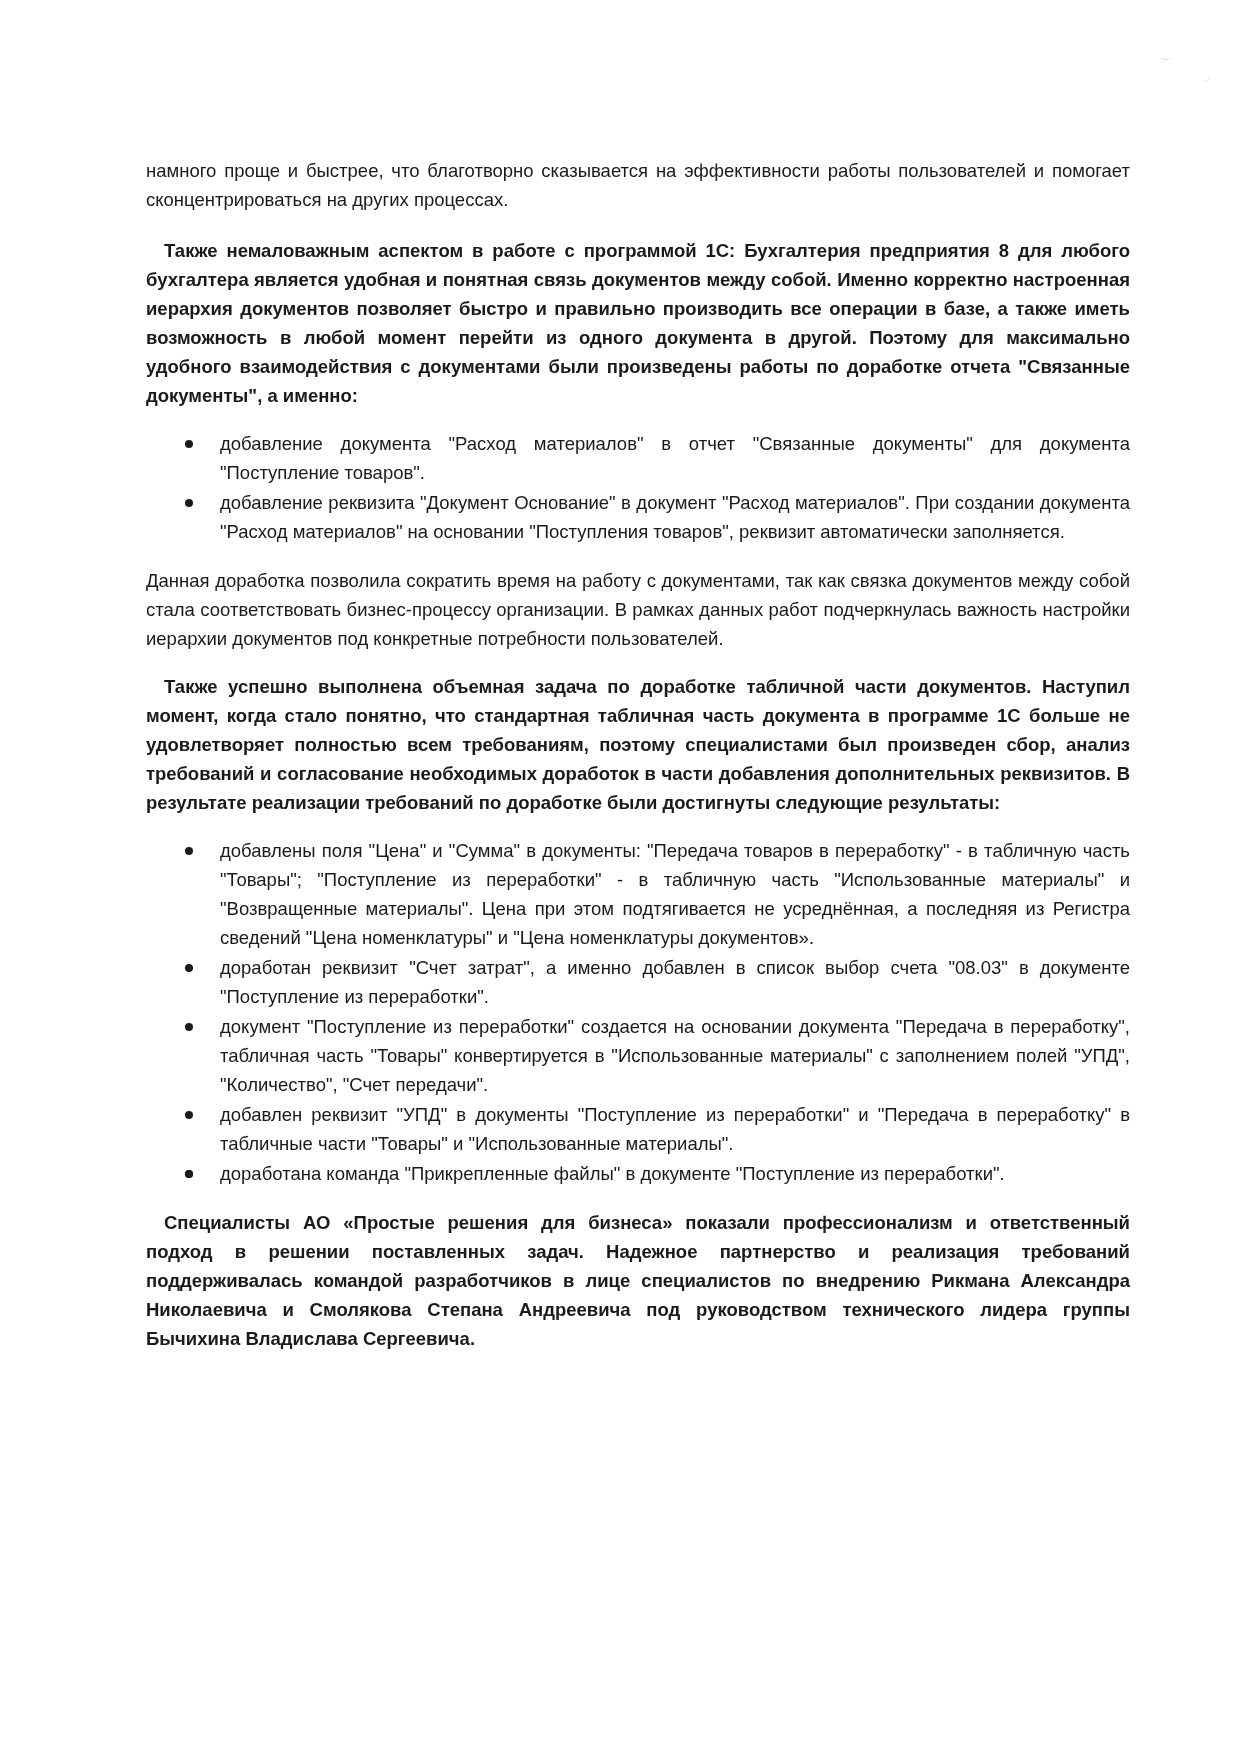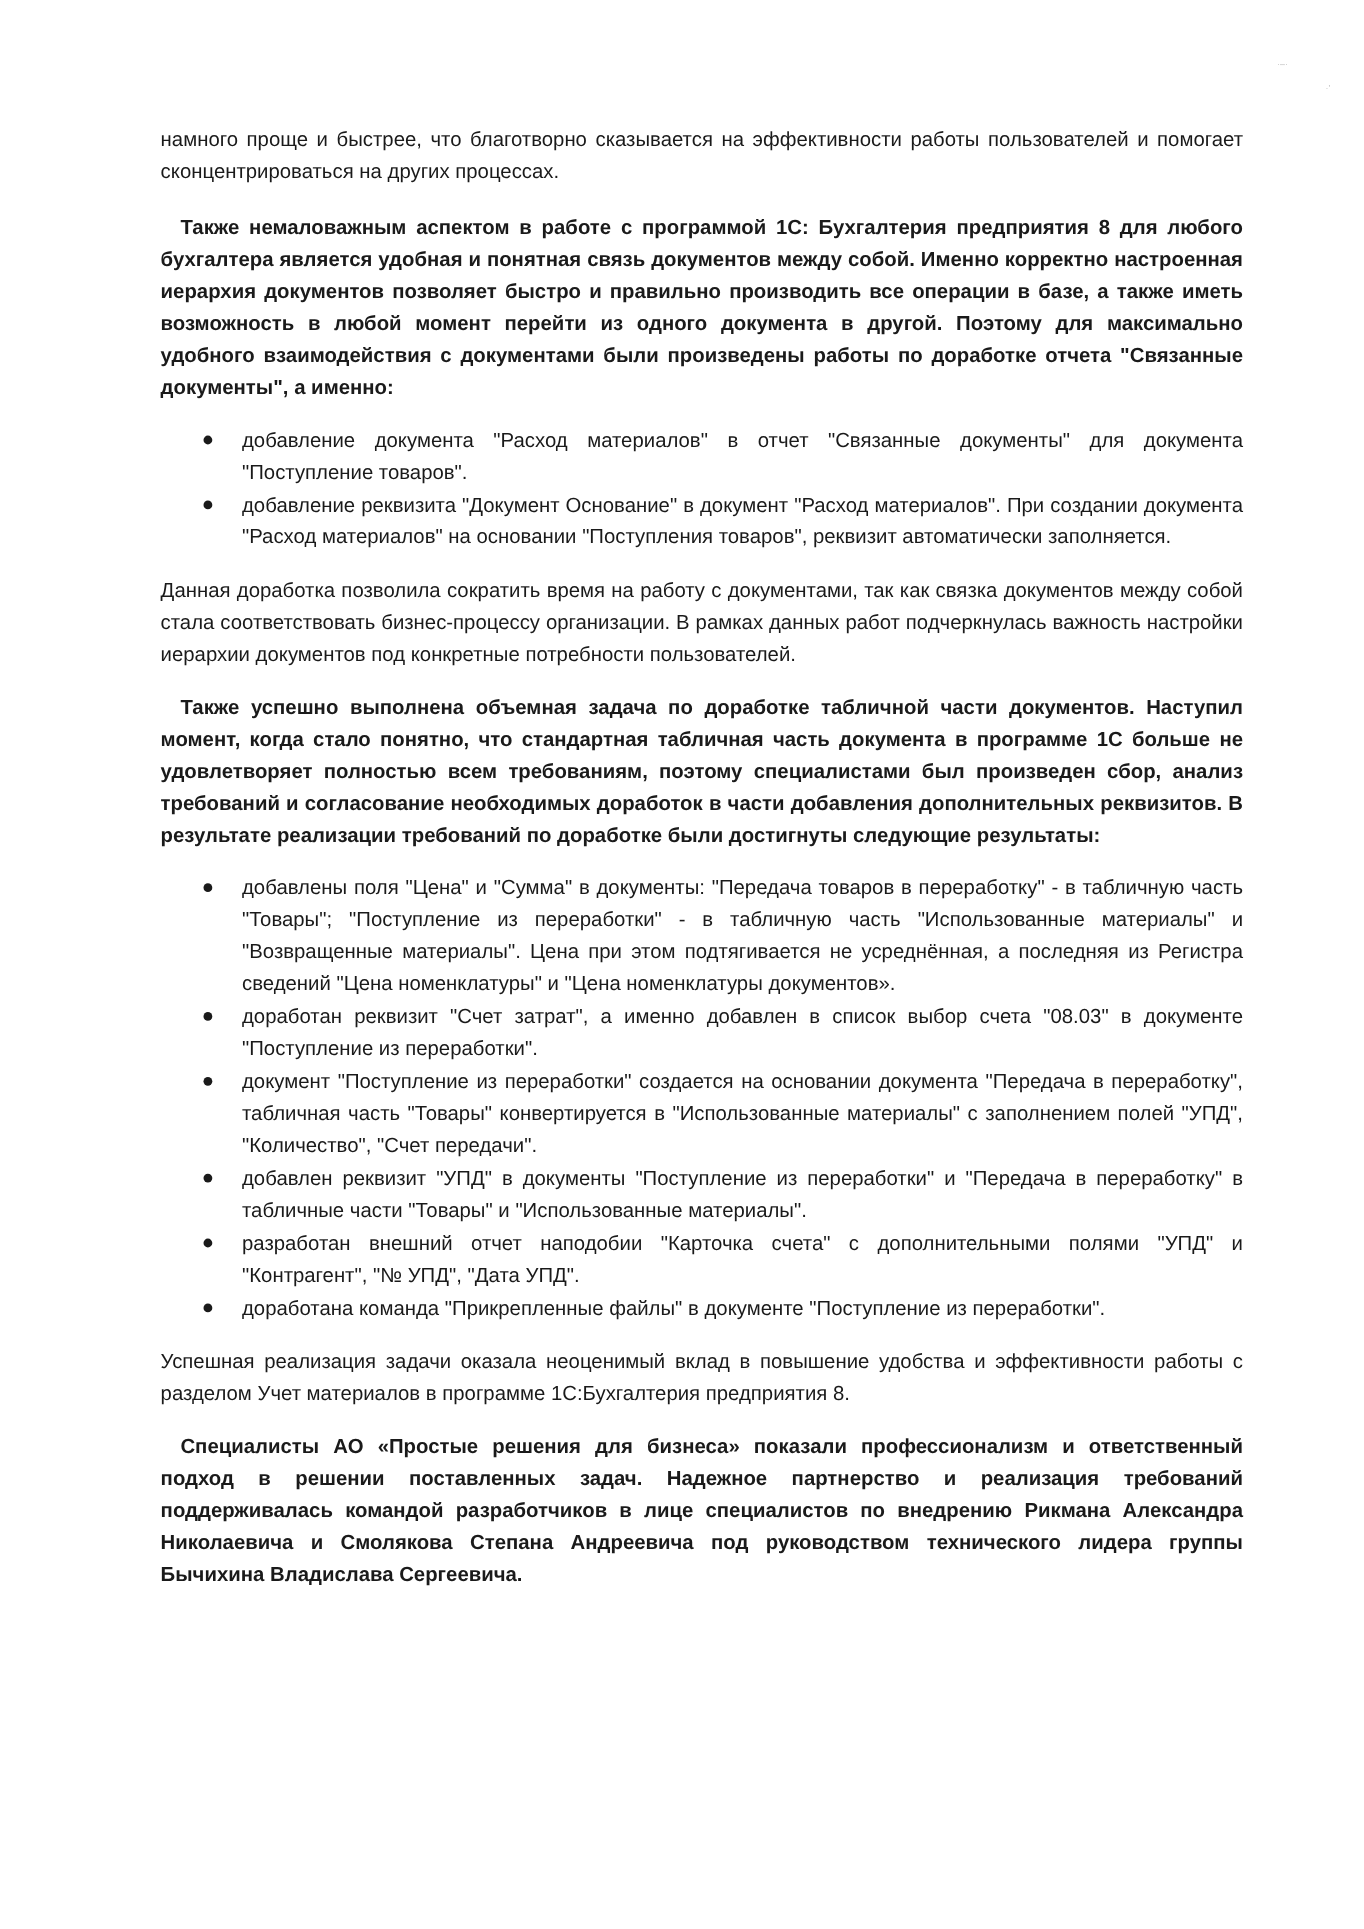--- a/index.html
+++ b/index.html
@@ -7,21 +7,21 @@
     width: 1240px; height: 1754px; position: relative; overflow: hidden;
     font-family: "Liberation Sans", "DejaVu Sans", sans-serif;
     color: #1a1a1a;
   }
   .page {
     position: absolute; left: 146px; top: 112px; width: 984px;
     font-size: 18.5px; line-height: 29px;
   }
   .para { margin: 0 0 19px 0; text-align: justify; text-align-last: left; }
   .para.indent { text-indent: 18px; font-weight: bold; }
-  .para.first { margin-bottom: 22px; }
+  .para.first { margin-bottom: 22px; margin-top: 44px; }
   ul.bullets { list-style: none; margin: 0 0 20px 0; padding: 0; }
   ul.bullets li {
     position: relative; padding-left: 74px; text-align: justify; text-align-last: left;
     margin: 0 0 1px 0;
   }
   ul.bullets li .bullet {
     position: absolute; left: 39px; top: 11px; width: 8px; height: 8px;
     border-radius: 50%; background: #1a1a1a;
   }
   .scan-mark { position: absolute; color: #bbbbbb; font-size: 8px; }
@@ -45,20 +45,19 @@
   </ul>
 
   <p class="para">Данная доработка позволила сократить время на работу с документами, так как связка документов между собой стала соответствовать бизнес-процессу организации. В рамках данных работ подчеркнулась важность настройки иерархии документов под конкретные потребности пользователей.</p>
   <p class="para indent">Также успешно выполнена объемная задача по доработке табличной части документов. Наступил момент, когда стало понятно, что стандартная табличная часть документа в программе 1С больше не удовлетворяет полностью всем требованиям, поэтому специалистами был произведен сбор, анализ требований и согласование необходимых доработок в части добавления дополнительных реквизитов. В результате реализации требований по доработке были достигнуты следующие результаты:</p>
 
   <ul class="bullets">
     <li><span class="bullet"></span><span>добавлены поля "Цена" и "Сумма" в документы: "Передача товаров в переработку" - в табличную часть "Товары"; "Поступление из переработки" - в табличную часть "Использованные материалы" и "Возвращенные материалы". Цена при этом подтягивается не усреднённая, а последняя из Регистра сведений "Цена номенклатуры" и "Цена номенклатуры документов».</span></li>
     <li><span class="bullet"></span><span>доработан реквизит "Счет затрат", а именно добавлен в список выбор счета "08.03" в документе "Поступление из переработки".</span></li>
     <li><span class="bullet"></span><span>документ "Поступление из переработки" создается на основании документа "Передача в переработку", табличная часть "Товары" конвертируется в "Использованные материалы" с заполнением полей "УПД", "Количество", "Счет передачи".</span></li>
     <li><span class="bullet"></span><span>добавлен реквизит "УПД" в документы "Поступление из переработки" и "Передача в переработку" в табличные части "Товары" и "Использованные материалы".</span></li>
-    <li><span class="bullet"></span><span>разработан внешний отчет наподобии "Карточка счета" с дополнительными полями "УПД" и "Контрагент", "№ УПД", "Дата УПД".</span></li>
+    <li><span class="bullet"></span></li>
     <li><span class="bullet"></span><span>доработана команда "Прикрепленные файлы" в документе "Поступление из переработки".</span></li>
   </ul>
 
-  <p class="para">Успешная реализация задачи оказала неоценимый вклад в повышение удобства и эффективности работы с разделом Учет материалов в программе 1С:Бухгалтерия предприятия 8.</p>
   <p class="para indent">Специалисты АО «Простые решения для бизнеса» показали профессионализм и ответственный подход в решении поставленных задач. Надежное партнерство и реализация требований поддерживалась командой разработчиков в лице специалистов по внедрению Рикмана Александра Николаевича и Смолякова Степана Андреевича под руководством технического лидера группы Бычихина Владислава Сергеевича.</p>
 
 </div>
 
 </body></html>

